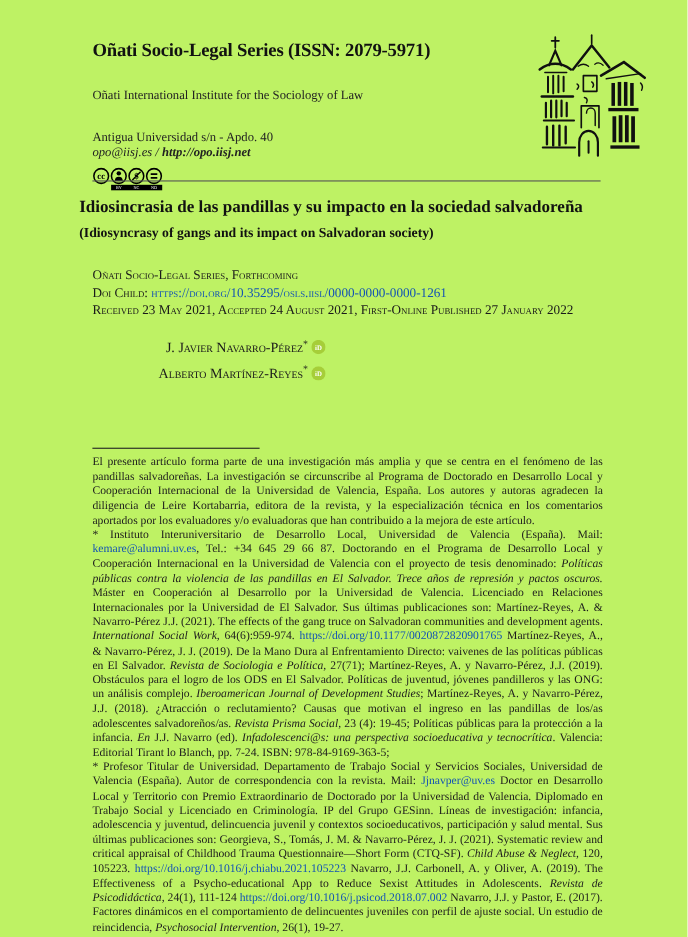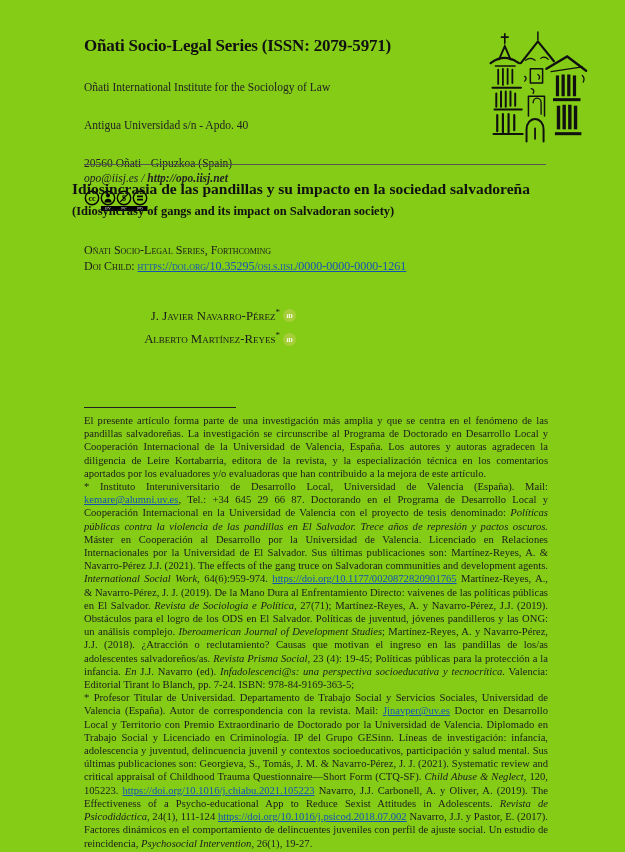--- a/index.html
+++ b/index.html
@@ -1,19 +1,19 @@
 <!DOCTYPE html>
 <html><head>
 <meta charset="utf-8">
 <style>
   * { margin:0; padding:0; box-sizing:border-box; }
   html,body { background:#ffffff; }
   .page {
     position:relative; width:625px; height:852px; margin:0 auto;
-    background:#84cc16; overflow:hidden;
+    background:#bef264; overflow:hidden;
     font-family:"Liberation Serif","DejaVu Serif",serif; color:#1a1a1a;
   }
   
   .masthead { position:absolute; left:84px; top:36px; width:400px; }
   .journal-title { font-size:17px; font-weight:bold; letter-spacing:-0.2px; margin-bottom:3px; color:#111; }
   .masthead-line { font-size:11.5px; line-height:14.2px; color:#222;margin-top:24px; }
   .masthead-contact { font-size:11.5px; line-height:14.2px; color:#222;font-style:italic; }
   .masthead-contact .web { font-weight:bold; }
   .cc-badge { margin-top:5px; display:inline-block; }
   
@@ -24,21 +24,21 @@
   
   .title-block { position:absolute; left:72px; top:178px; width:462px; }
   .title-es {
     font-size:15.5px; font-weight:bold; line-height:22px; color:#111;
     text-align:justify; text-align-last:left;
   }
   .title-en { font-size:12.5px; font-weight:bold; margin-top:4px; color:#111; }
   
   .meta-block { position:absolute; left:84px; top:243px; width:470px; font-size:12px; line-height:15.6px; }
   .smallcaps { font-variant:small-caps; }
-  a.link, .seg-link { color:#1353b4; text-decoration:underline; cursor:pointer; }
+  a.link, .seg-link { color:#1353b4; cursor:pointer; }
   
   .authors-block { position:absolute; left:84px; top:303px; width:212px; text-align:right; }
   .author-row { font-size:12.8px; line-height:19px; white-space:nowrap; }
   .author-name { font-variant:small-caps; }
   .author-marker { vertical-align:super; font-size:9px; }
   .orcid-icon { vertical-align:-2px; margin-left:3px; }
   
   .footnotes {
     position:absolute; left:84px; top:414px; width:464px;
     font-size:10.6px; line-height:13.2px; text-align:justify; color:#1c1c1c;
@@ -48,21 +48,20 @@
 </style>
 </head>
 <body>
 
 <div class="page">
 
   <div class="masthead">
     <div class="journal-title">Oñati Socio-Legal Series (ISSN: 2079-5971)</div>
     <div class="masthead-line">Oñati International Institute for the Sociology of Law</div>
     <div class="masthead-line">Antigua Universidad s/n - Apdo. 40</div>
-    <div class="masthead-line">20560 Oñati - Gipuzkoa (Spain)</div>
     <div class="masthead-contact"><span>opo@iisj.es</span><span> / </span><span class="web">http://opo.iisj.net</span></div>
 
     
     <span class="cc-badge" title="CC BY-NC-ND">
       <svg width="64" height="22" viewBox="0 0 64 22">
         <g fill="none" stroke="#000" stroke-width="1.4">
           <circle cx="8" cy="8" r="6.7"></circle>
           <circle cx="24" cy="8" r="6.7"></circle>
           <circle cx="40" cy="8" r="6.7"></circle>
           <circle cx="56" cy="8" r="6.7"></circle>
@@ -133,20 +132,21 @@
   <div class="top-rule"></div>
 
   <div class="title-block">
     <div class="title-es">Idiosincrasia de las pandillas y su impacto en la sociedad salvadoreña</div>
     <div class="title-en">(Idiosyncrasy of gangs and its impact on Salvadoran society)</div>
   </div>
 
   <div class="meta-block">
     <div class="smallcaps">Oñati Socio-Legal Series, Forthcoming</div>
     <div><span class="smallcaps">Doi Child: </span><a class="link smallcaps">https://doi.org/10.35295/osls.iisl/0000-0000-0000-1261</a></div>
+    <div class="smallcaps">Received 23 May 2021, Accepted 24 August 2021, First-Online Published 27 January 2022</div>
   </div>
 
   <div class="authors-block">
     <div class="author-row"><span class="author-name">J. Javier Navarro-Pérez</span><span class="author-marker">*</span><svg class="orcid-icon" width="13" height="13" viewBox="0 0 13 13">
         <circle cx="6.5" cy="6.5" r="6.5" fill="#A6CE39"></circle>
         <text x="6.5" y="9" font-size="6.2" font-weight="bold" fill="#fff" text-anchor="middle">iD</text>
       </svg></div>
     <div class="author-row"><span class="author-name">Alberto Martínez-Reyes</span><span class="author-marker">*</span><svg class="orcid-icon" width="13" height="13" viewBox="0 0 13 13">
         <circle cx="6.5" cy="6.5" r="6.5" fill="#A6CE39"></circle>
         <text x="6.5" y="9" font-size="6.2" font-weight="bold" fill="#fff" text-anchor="middle">iD</text>

